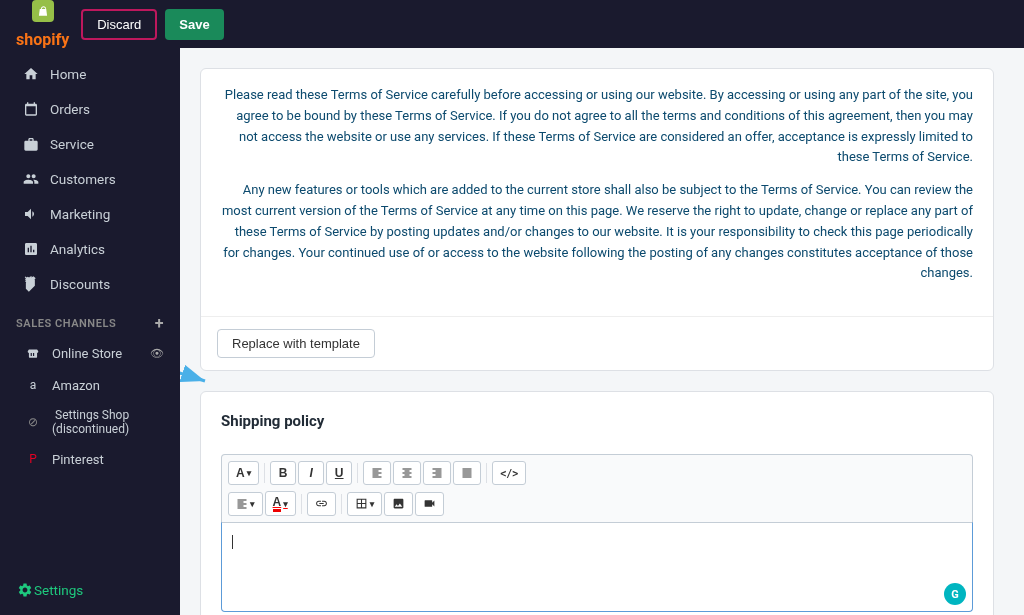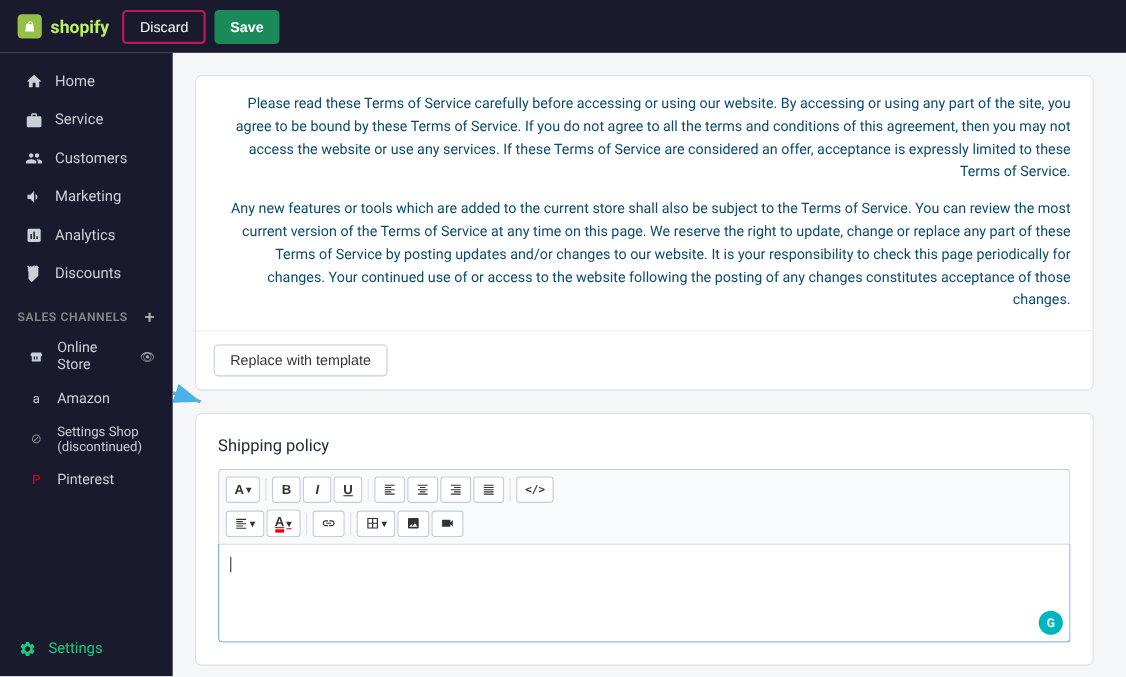--- a/index.html
+++ b/index.html
@@ -15,21 +15,22 @@
       height: 48px;
       flex-shrink: 0;
       gap: 12px;
     }
     .topbar-logo {
       display: flex;
       align-items: center;
       gap: 8px;
       font-weight: 700;
       font-size: 16px;
-      color: #bef264;
+      color: #f97316;
+      flex-direction: column;
     }
     .shopify-bag {
       width: 22px; height: 22px;
       background: #96bf48;
       border-radius: 4px;
       display: flex; align-items: center; justify-content: center;
       font-size: 12px; color: #fff;
     }
     .topbar-title {
       flex: 1;
@@ -62,27 +63,28 @@
 
     
     .main-layout {
       display: flex;
       flex: 1;
       overflow: hidden;
     }
 
     
     .sidebar {
-      width: 157px;
+      width: 180px;
       background: #1a1a2e;
       color: #c9d0d7;
       flex-shrink: 0;
       overflow-y: auto;
       padding-top: 8px;
       position: relative;
+      text-align: right;
     }
     .sidebar-item {
       display: flex;
       align-items: center;
       gap: 10px;
       padding: 8px 16px;
       cursor: pointer;
       font-size: 13.5px;
       color: #c9d0d7;
       border-radius: 4px;
@@ -110,21 +112,20 @@
       font-size: 13px;
       color: #c9d0d7;
     }
     .eye-icon-small { color: #aaa; font-size: 11px; margin-left: auto; }
     .settings-item {
       position: absolute;
       bottom: 8px;
       left: 0; right: 0;
       display: flex;
       align-items: center;
-      gap: 10px;
       padding: 8px 16px;
       cursor: pointer;
       font-size: 13.5px;
       color: #1ec97e;
     }
 
     
     .content-area {
       flex: 1;
       overflow-y: auto;
@@ -143,21 +144,21 @@
     }
     .policy-text-block {
       padding: 16px 20px;
       font-size: 13px;
       color: #0c4a6e;
       line-height: 1.6;
       border-bottom: 1px solid #eee;
       text-align: right;
     }
     .policy-text-block p { margin-bottom: 12px; }
-    .policy-text-block p:last-child { margin-bottom: 0; }
+    .policy-text-block p:last-child { margin-bottom: 16px; }
     .policy-footer {
       padding: 12px 16px;
     }
     .btn-template {
       background: #fff;
       border: 1px solid #c4cdd6;
       color: #333;
       padding: 6px 14px;
       border-radius: 4px;
       cursor: pointer;
@@ -167,23 +168,23 @@
     
     .shipping-section {
       background: #fff;
       border-radius: 6px;
       border: 1px solid #dde0e5;
       padding: 20px;
       margin-bottom: 20px;
     }
     .shipping-title {
       font-size: 15px;
-      font-weight: 400;
+      font-weight: 700;
       color: #212b36;
-      margin-bottom: 12px;
+      margin-bottom: 24px;
     }
 
     
     .rte-toolbar {
       display: flex;
       flex-wrap: wrap;
       border: 1px solid #c4cdd6;
       border-bottom: none;
       border-radius: 4px 4px 0 0;
       background: #f9fafb;
@@ -263,20 +264,28 @@
       <span class="sidebar-icon">
         <svg width="16" height="16" viewBox="0 0 24 24" fill="currentColor">
             <path d="M10 20v-6h4v6h5v-8h3L12 3 2 12h3v8z"></path>
           </svg>
       </span>
       <span>Home</span>
     </div>
     <div class="sidebar-item">
       <span class="sidebar-icon">
         <svg width="16" height="16" viewBox="0 0 24 24" fill="currentColor">
+            <path d="M6 2v2H5c-1.1 0-2 .9-2 2v14c0 1.1.9 2 2 2h14c1.1 0 2-.9 2-2V6c0-1.1-.9-2-2-2h-1V2h-2v2H8V2H6zm-1 6h14v12H5V8z"></path>
+          </svg>
+      </span>
+      <span>Orders</span>
+    </div>
+    <div class="sidebar-item">
+      <span class="sidebar-icon">
+        <svg width="16" height="16" viewBox="0 0 24 24" fill="currentColor">
             <path d="M20 7h-4V5c0-1.1-.9-2-2-2h-4c-1.1 0-2 .9-2 2v2H4c-1.1 0-2 .9-2 2v11c0 1.1.9 2 2 2h16c1.1 0 2-.9 2-2V9c0-1.1-.9-2-2-2zm-10-2h4v2h-4V5z"></path>
           </svg>
       </span>
       <span>Service</span>
     </div>
     <div class="sidebar-item">
       <span class="sidebar-icon">
         <svg width="16" height="16" viewBox="0 0 24 24" fill="currentColor">
             <path d="M16 11c1.66 0 2.99-1.34 2.99-3S17.66 5 16 5c-1.66 0-3 1.34-3 3s1.34 3 3 3zm-8 0c1.66 0 2.99-1.34 2.99-3S9.66 5 8 5C6.34 5 5 6.34 5 8s1.34 3 3 3zm0 2c-2.33 0-7 1.17-7 3.5V19h14v-2.5c0-2.33-4.67-3.5-7-3.5zm8 0c-.29 0-.62.02-.97.05 1.16.84 1.97 1.97 1.97 3.45V19h6v-2.5c0-2.33-4.67-3.5-7-3.5z"></path>
           </svg>

